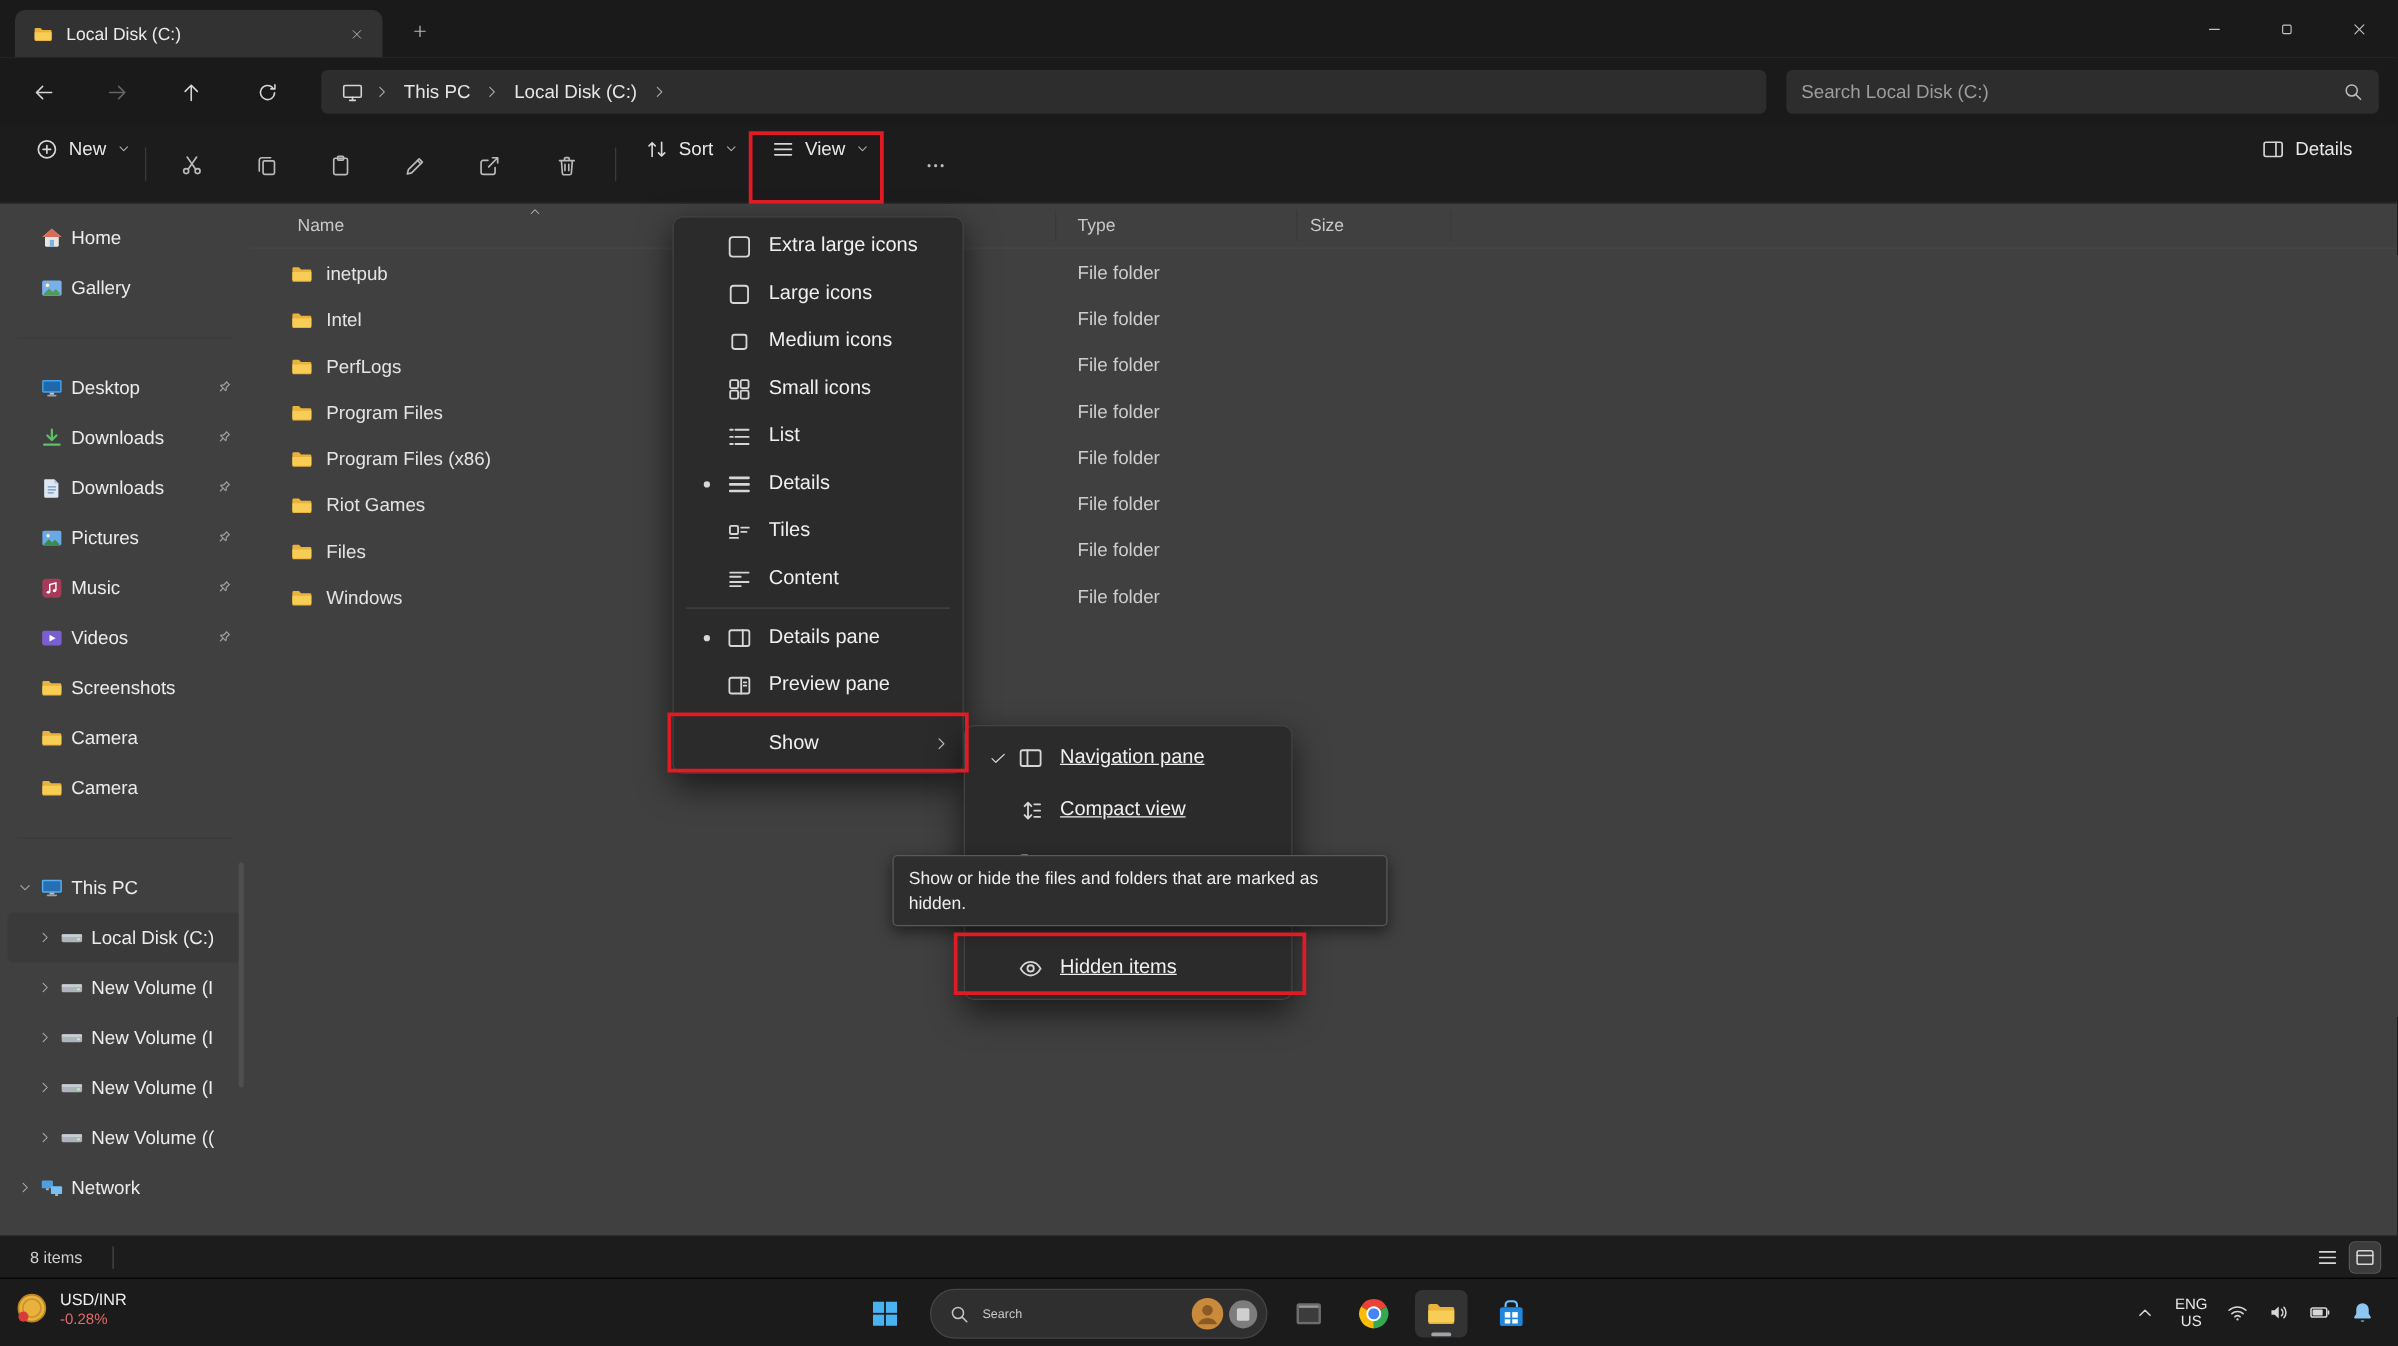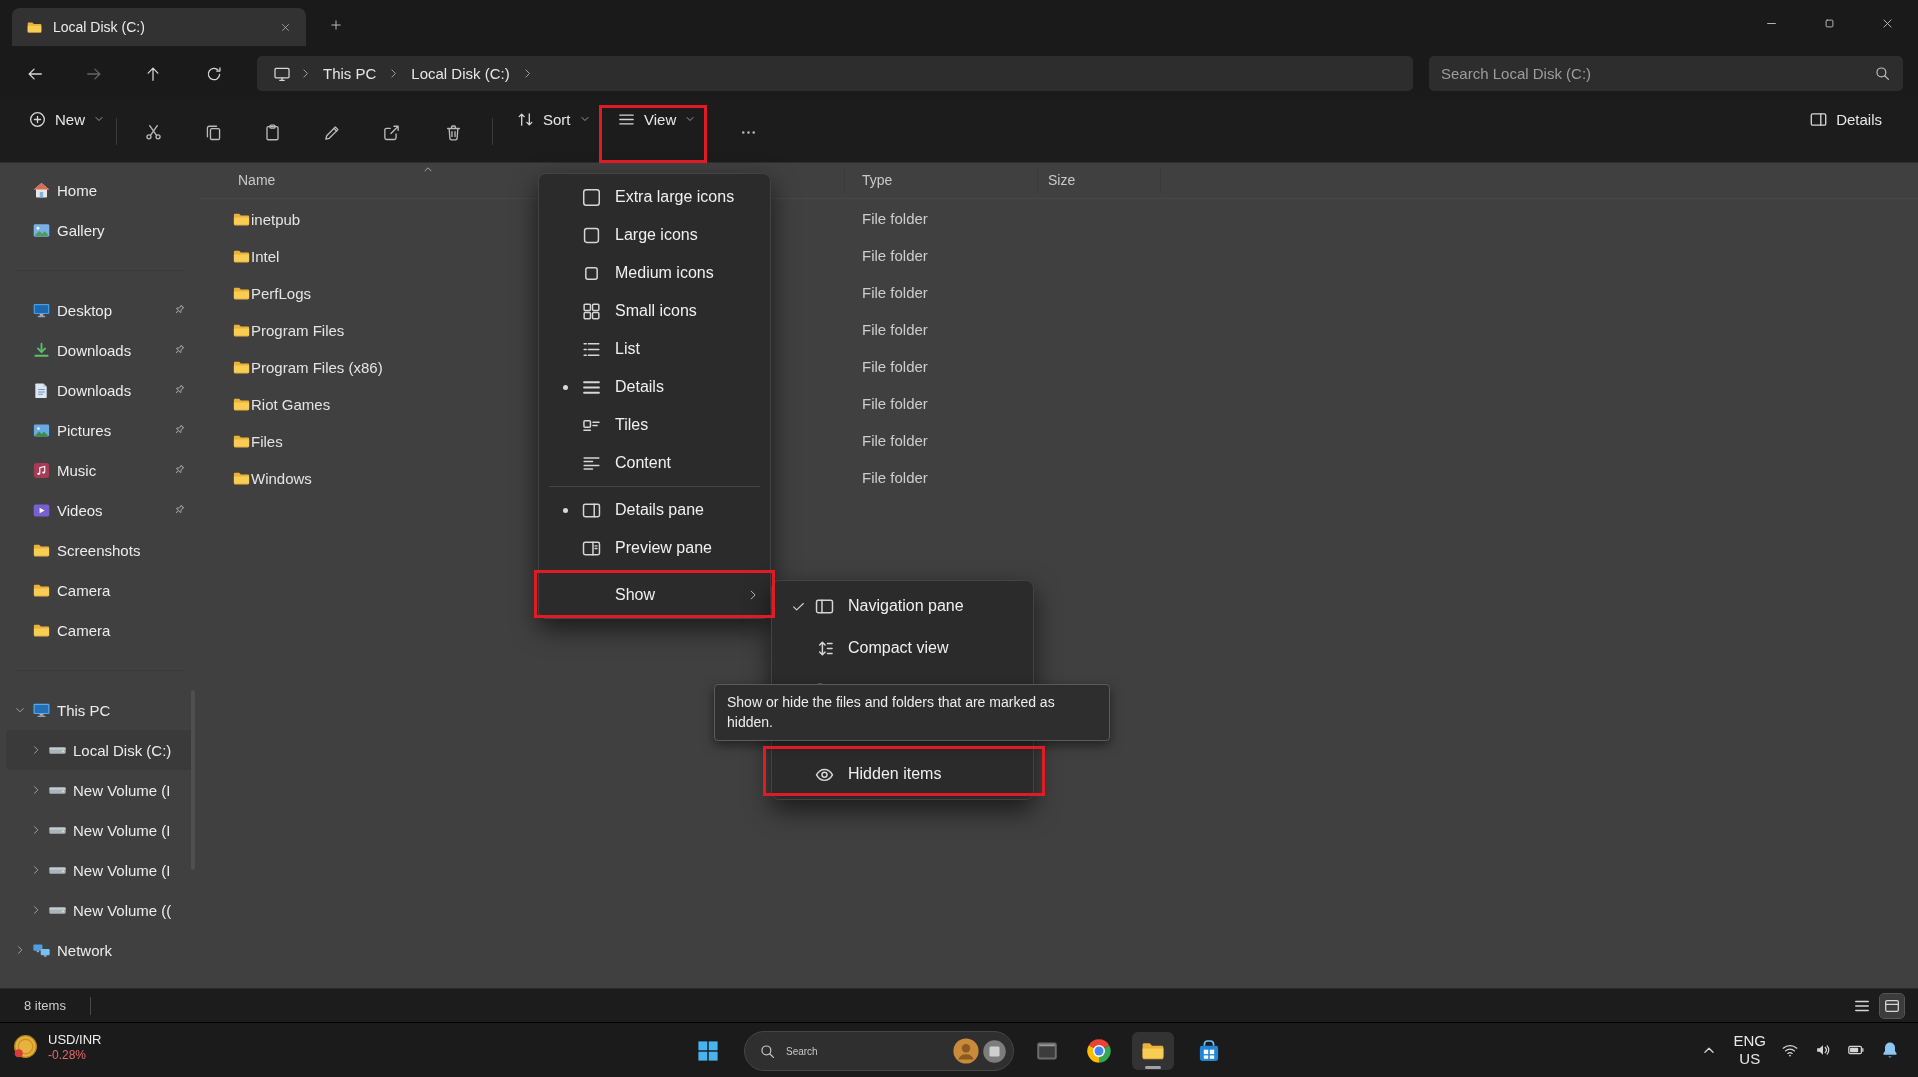--- a/index.html
+++ b/index.html
@@ -62,32 +62,32 @@
   .sb-scroll{position:absolute;left:191px;top:527px;width:4px;height:180px;background:#4f4f4f;border-radius:2px;}
 
   .filepane{position:absolute;left:200px;top:0;right:0;height:100%;}
   .fheader{position:absolute;left:0;top:0;right:0;height:36px;font-size:14px;color:#c9c9c9;
     border-bottom:1px solid rgba(255,255,255,.04);}
   .fcol{position:absolute;top:9px;}
   .fsort{position:absolute;left:222px;top:0;width:12px;height:12px;opacity:.8;}
   .fdiv{position:absolute;top:5px;width:1px;height:25px;background:#3a3a3a;}
   .frows{position:absolute;left:0;top:38px;right:0;}
   .file-row{height:37px;position:relative;font-size:15px;color:#e4e4e4;}
-  .file-row .cname{position:absolute;left:32px;top:0;height:37px;display:flex;align-items:center;gap:0;justify-content:space-between;}
+  .file-row .cname{position:absolute;left:32px;top:0;height:37px;display:flex;align-items:center;gap:10px;justify-content:space-between;}
   .file-ic{width:19px;height:19px;flex:0 0 19px;}
   .file-row .ctype{position:absolute;left:662px;top:9px;color:#cdcdcd;}
   .file-row .csize{position:absolute;left:848px;top:9px;color:#cdcdcd;}
 
   
   .menu{position:absolute;background:#2b2b2b;border:1px solid #434343;border-radius:8px;
     box-shadow:0 10px 26px rgba(0,0,0,.6);padding:4px 0;}
   #view-menu{left:538px;top:173px;width:233px;z-index:40;}
   #show-submenu{left:771px;top:580px;width:263px;z-index:50;}
   .mitem{height:38px;display:flex;align-items:center;padding:0 10px 0 16px;font-size:16px;color:#f0f0f0;}
-  #show-submenu .mitem{height:42px;}
+  #show-submenu .mitem{height:42px;text-decoration:underline;}
   .msel{width:20px;flex:0 0 20px;display:flex;align-items:center;justify-content:center;}
   .msel .dot{width:5px;height:5px;border-radius:50%;background:#d8d8d8;}
   .msel .ic{width:15px;height:15px;}
   .mico{width:21px;height:21px;flex:0 0 21px;margin:0 13px 0 6px;}
   .mlabel{flex:1;white-space:nowrap;}
   .mchev{width:14px;height:14px;flex:0 0 14px;opacity:.85;}
   .msep{height:1px;background:#454545;margin:4px 10px;}
 
   .tooltip{position:absolute;left:714px;top:684px;width:396px;background:#2e2e2e;border:1px solid #5a5a5a;
     border-radius:4px;padding:8px 12px;font-size:14px;line-height:1.4;color:#ededed;z-index:60;
@@ -122,21 +122,21 @@
   .sav{width:28px;height:28px;flex:0 0 28px;}
   .sav2{width:25px;height:25px;flex:0 0 25px;margin-left:-8px;}
   .tb-app{position:absolute;top:9px;width:42px;height:38px;display:flex;align-items:center;justify-content:center;border-radius:6px;}
   .tb-app .aic{width:26px;height:26px;}
   .tb-app.active{background:#333;}
   .tb-app.active::after{content:"";position:absolute;bottom:1px;left:50%;transform:translateX(-50%);
     width:16px;height:3px;border-radius:2px;background:#9fa4a9;}
   .tb-tray{position:absolute;right:18px;top:0;height:100%;display:flex;align-items:center;gap:15px;}
   .tray-ic{width:18px;height:18px;}
   .tray-ic.big{width:20px;height:20px;}
-  .tray-lang{font-size:15px;line-height:1.2;color:#e8e8e8;text-align:center;}
+  .tray-lang{font-size:12px;line-height:1.2;color:#e8e8e8;text-align:center;}
 </style>
 </head>
 <body>
 
 <div class="screen">
 
   <div class="titlebar">
     <div class="tab">
       <span class="ic ticon">
           <svg viewBox="0 0 20 20">

